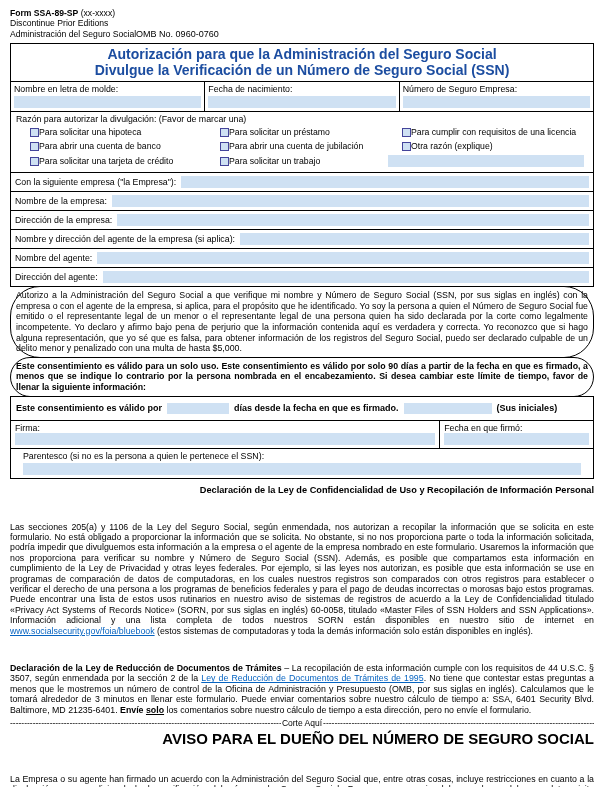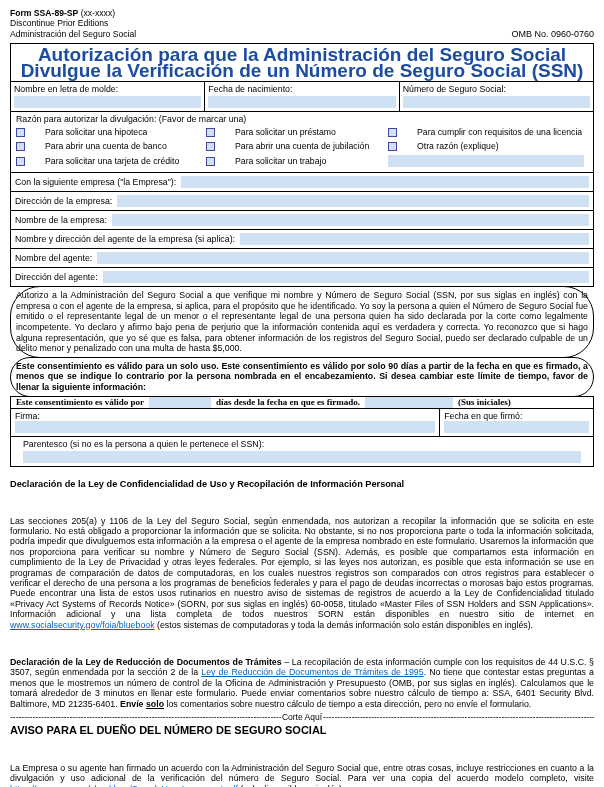--- a/index.html
+++ b/index.html
@@ -1,70 +1,70 @@
 <!DOCTYPE html>
 <html style="--title-blue: #1c4da0; --field-blue: #cfe1f3; --link-blue: #0563c1;"><head>
 <meta charset="utf-8">
 <style>
   * { margin:0; padding:0; box-sizing:border-box; }
   html,body { background:#fff; }
   body { font-family:"Liberation Sans", sans-serif; color:#000; }
   .page { width:604px; height:787px; padding:8px 10px 4px; overflow:hidden; background:#fff; }
   .b { font-weight:bold; }
 
-  .hdr { display:flex; justify-content:space-between; align-items:flex-end; margin-bottom:4px; }
+  .hdr { display:flex; justify-content:flex-start; align-items:flex-end; margin-bottom:4px; }
   .hdr-left { font-size:8.6px; line-height:10.4px; }
   .hdr-right { font-size:9px; }
 
   .box { border:1px solid #000; margin-top:-1px; background:#fff; }
   .title-box { margin-top:0; text-align:center; color:var(--title-blue,#1c4da0); font-weight:bold;
-               font-size:19px; line-height:15.5px; padding:3px 2px; }
+               font-size:14px; line-height:15.5px; padding:3px 2px; }
 
   .row3 { display:flex; }
   .row3 .cell { flex:1; border:1px solid #000; margin-top:-1px; padding:2px 3px 3px; }
   .row3 .cell + .cell { margin-left:-1px; }
 
   .lbl { font-size:8.8px; line-height:10.5px; }
   .strip { background:var(--field-blue,#cfe1f3); height:12px; display:block; font-size:8.8px; }
   .cell .strip { margin-top:1px; }
 
   .reason-box { padding:2px 5px 5px; }
   .cb-grid { display:grid; grid-template-columns:190px 182px 1fr; row-gap:4px; margin-top:3px; }
-  .cb-item { display:flex; align-items:center; gap:20px; cursor:pointer; }
+  .cb-item { display:flex; align-items:center; gap:0; cursor:pointer;margin-left:14px; }
   .cb { width:9px; height:9px; border:1px solid #44449a; background:var(--field-blue,#cfe1f3); flex:0 0 auto; }
   .cb-lbl { font-size:8.7px; white-space:nowrap; }
   .cb-other-input { height:12px; margin-right:4px; }
 
   .lrow { display:flex; align-items:center; padding:3px 4px; }
   .lrow .lbl { white-space:nowrap; margin-right:5px; }
   .lrow .strip { flex:1; }
 
   .para { font-size:8.8px; line-height:10.6px; text-align:justify; padding:3px 5px;border-radius:30px; }
 
-  .consent-line { font-size:9px; font-weight:bold; padding:0 5px; display:flex; align-items:center; gap:5px;font-family:Liberation Serif, serif; }
+  .consent-line { font-size:9px; font-weight:bold; padding:6px 5px; display:flex; align-items:center; gap:5px; }
   .inline-strip { display:inline-block; height:11px; background:var(--field-blue,#cfe1f3); }
   .w62 { width:62px; } .w88 { width:88px; }
 
   .sig-row { display:flex; }
   .sig-cell { border:1px solid #000; margin-top:-1px; padding:2px 4px 3px; }
   .sig-cell + .sig-cell { margin-left:-1px; }
   .sig-main { flex:2.9; } .sig-date { flex:1; }
   .rel-row { padding:2px 12px 3px; }
   .rel-row .strip { margin-top:1px; }
 
-  .section-heading { text-align:left; font-weight:bold; font-size:9.2px; margin:12px 0 3px; }
+  .section-heading { text-align:right; font-weight:bold; font-size:9.2px; margin:6px 0 3px; }
   .free-para { font-size:8.8px; line-height:10.4px; text-align:justify; margin-bottom:3px;margin-top:27px; }
   .lnk { color:var(--link-blue,#0563c1); text-decoration:underline; cursor:pointer; }
   .bold { font-weight:bold; }
   .bold-underline { font-weight:bold; text-decoration:underline; }
 
   .cutline { display:flex; align-items:center; font-size:8.5px; margin:3px 0 2px; }
   .dashes { flex:1; overflow:hidden; white-space:nowrap; }
   .cut-label { padding:0 1px; white-space:nowrap; }
-  .aviso-head { text-align:left; font-weight:bold; font-size:11px; margin:2px 0 2px; }
+  .aviso-head { text-align:right; font-weight:bold; font-size:15px; margin:2px 0 2px; }
 </style>
 </head>
 <body>
 
 <div class="page">
 
   <div class="hdr">
     <div class="hdr-left">
       <div><span class="b">Form SSA-89-SP</span><span> (xx-xxxx)</span></div>
       <div>Discontinue Prior Editions</div>
@@ -81,21 +81,21 @@
   <div class="row3">
     <div class="cell">
       <div class="lbl">Nombre en letra de molde:</div>
       <div class="strip"></div>
     </div>
     <div class="cell">
       <div class="lbl">Fecha de nacimiento:</div>
       <div class="strip"></div>
     </div>
     <div class="cell">
-      <div class="lbl">Número de Seguro Social:</div>
+      <div class="lbl">Número de Seguro Empresa:</div>
       <div class="strip"></div>
     </div>
   </div>
 
   <div class="box reason-box">
     <div class="lbl">Razón para autorizar la divulgación: (Favor de marcar una)</div>
     <div class="cb-grid">
       <label class="cb-item">
         <span class="cb"></span>
         <span class="cb-lbl">Para solicitar una hipoteca</span>
@@ -130,25 +130,25 @@
       </label>
       <div class="strip cb-other-input"></div>
     </div>
   </div>
 
   <div class="box lrow">
     <span class="lbl">Con la siguiente empresa ("la Empresa"):</span>
     <span class="strip"></span>
   </div>
   <div class="box lrow">
+    <span class="lbl">Nombre de la empresa:</span>
+    <span class="strip"></span>
+  </div>
+  <div class="box lrow">
     <span class="lbl">Dirección de la empresa:</span>
-    <span class="strip"></span>
-  </div>
-  <div class="box lrow">
-    <span class="lbl">Nombre de la empresa:</span>
     <span class="strip"></span>
   </div>
   <div class="box lrow">
     <span class="lbl">Nombre y dirección del agente de la empresa (si aplica):</span>
     <span class="strip"></span>
   </div>
   <div class="box lrow">
     <span class="lbl">Nombre del agente:</span>
     <span class="strip"></span>
   </div>

